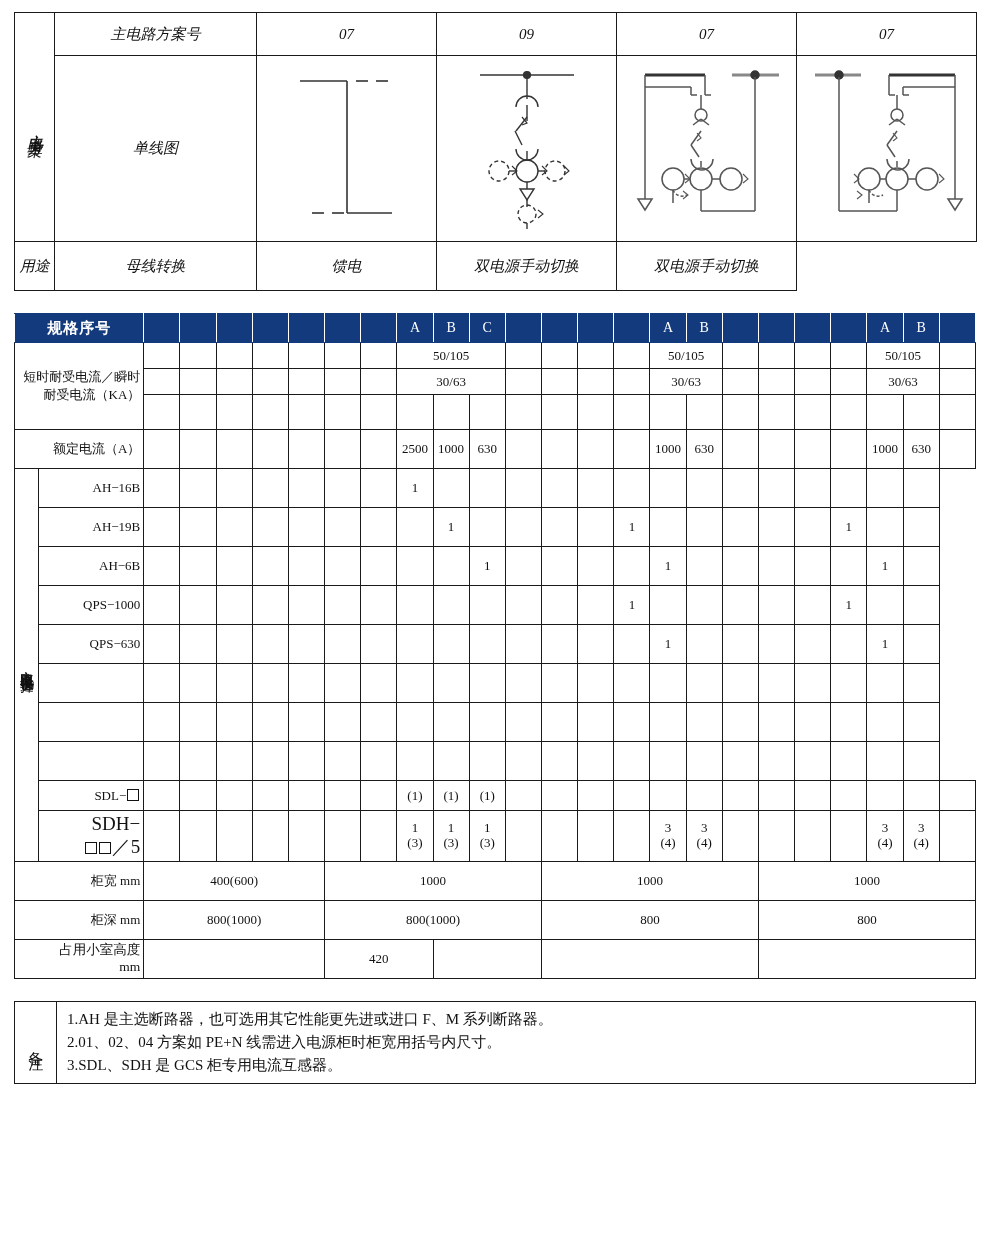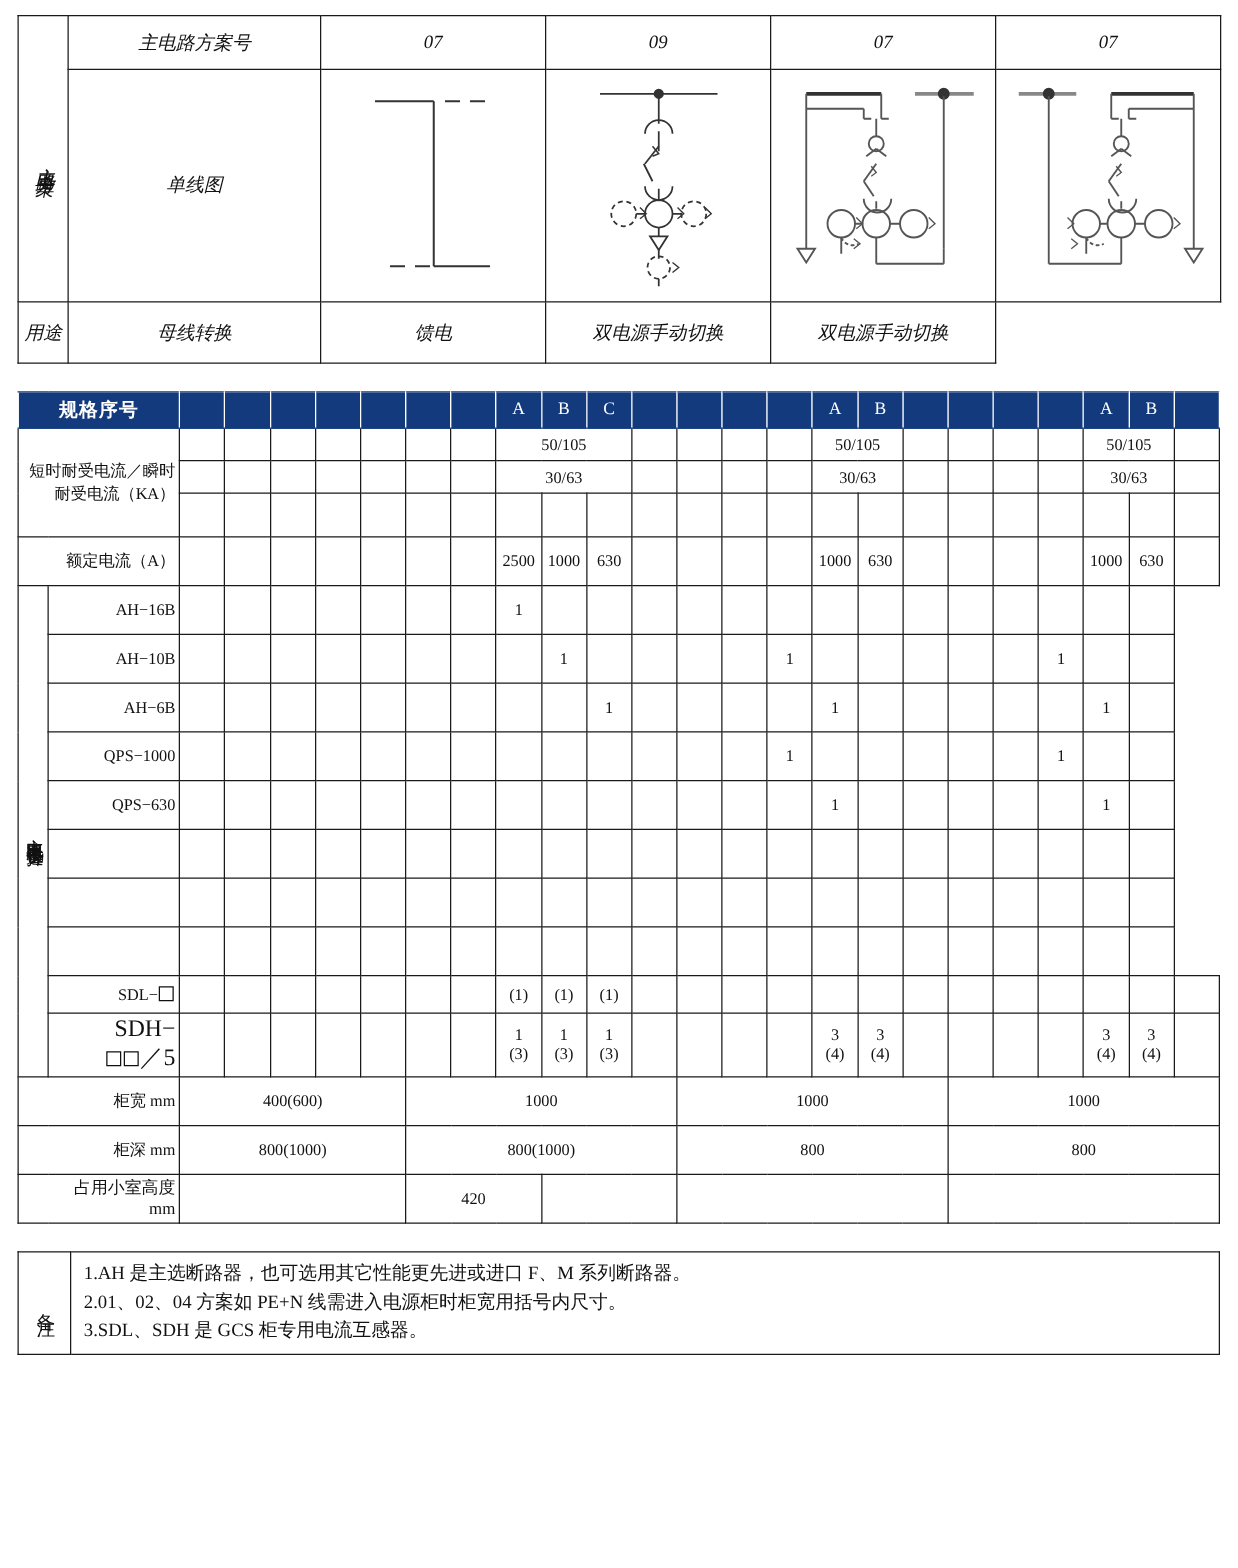--- a/index.html
+++ b/index.html
@@ -392,21 +392,21 @@
           <td></td>
       <td></td>
           <td></td>
       <td></td>
           <td></td>
       <td></td>
           <td></td>
     </tr>
 
     <tr class="bigrow">
-      <td class="lab">AH−10B</td>
+      <td class="lab">AH−19B</td>
       <td></td>
           <td></td>
       <td></td>
           <td></td>
       <td></td>
           <td></td>
       <td></td>
       <td></td>
       <td class="val">1</td>
       <td></td>

